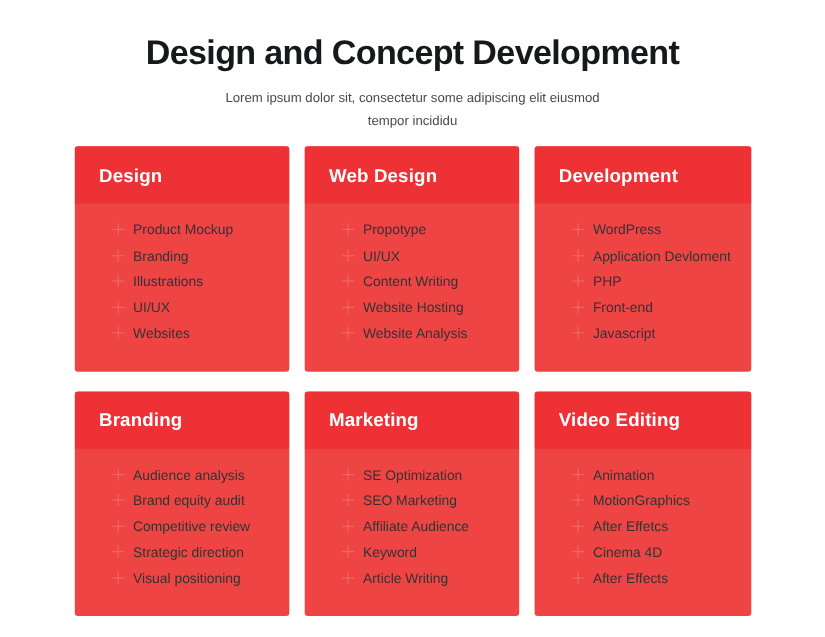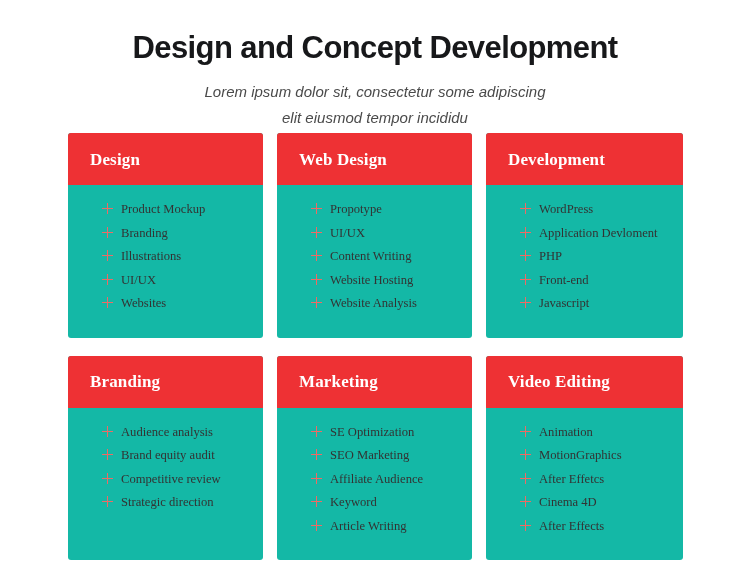--- a/index.html
+++ b/index.html
@@ -31,46 +31,44 @@
     margin: 0;
     font-size: 31px;
     font-weight: bold;
     letter-spacing: -0.6px;
     color: #17181a;
     line-height: 1.18;
   }
   .page-subtitle {
     margin: 12px auto 0 auto;
     width: 360px;
-    font-size: 15px;
+    font-size: 12px;
     font-weight: normal;
     line-height: 1.75;
     color: #4a4a4a;
-    font-style: italic;
   }
 
   
   .card-grid {
     position: absolute;
     left: 68px;
     top: 133px;
     width: 614px;
     display: grid;
     grid-template-columns: 195px 195px 197px;
     column-gap: 14px;
     row-gap: 18px;
   }
 
   .card {
-    background: #14b8a6;
+    background: #ef4444;
     border-radius: 3px;
     overflow: hidden;
     display: flex;
     flex-direction: column;
-    font-family: Liberation Serif, serif;
   }
 
   .card-header {
     background: #ee3134;
     height: 52px;
     display: flex;
     align-items: center;
     padding: 0 22px;
     box-sizing: border-box;
   }
@@ -244,20 +242,24 @@
               <span class="feature-label">Brand equity audit</span>
             </li>
             <li class="feature-item">
               <span class="plus-icon"></span>
               <span class="feature-label">Competitive review</span>
             </li>
             <li class="feature-item">
               <span class="plus-icon"></span>
               <span class="feature-label">Strategic direction</span>
             </li>
+            <li class="feature-item">
+              <span class="plus-icon"></span>
+              <span class="feature-label">Visual positioning</span>
+            </li>
           </ul>
         </div>
       </div>
       <div class="card">
         <div class="card-header">
           <span class="card-header-title">Marketing</span>
         </div>
         <div class="card-body">
           <ul class="feature-list">
             <li class="feature-item">

